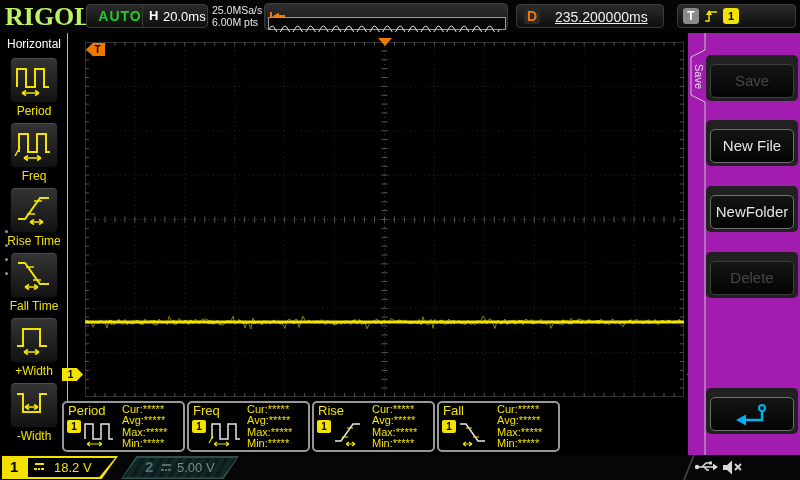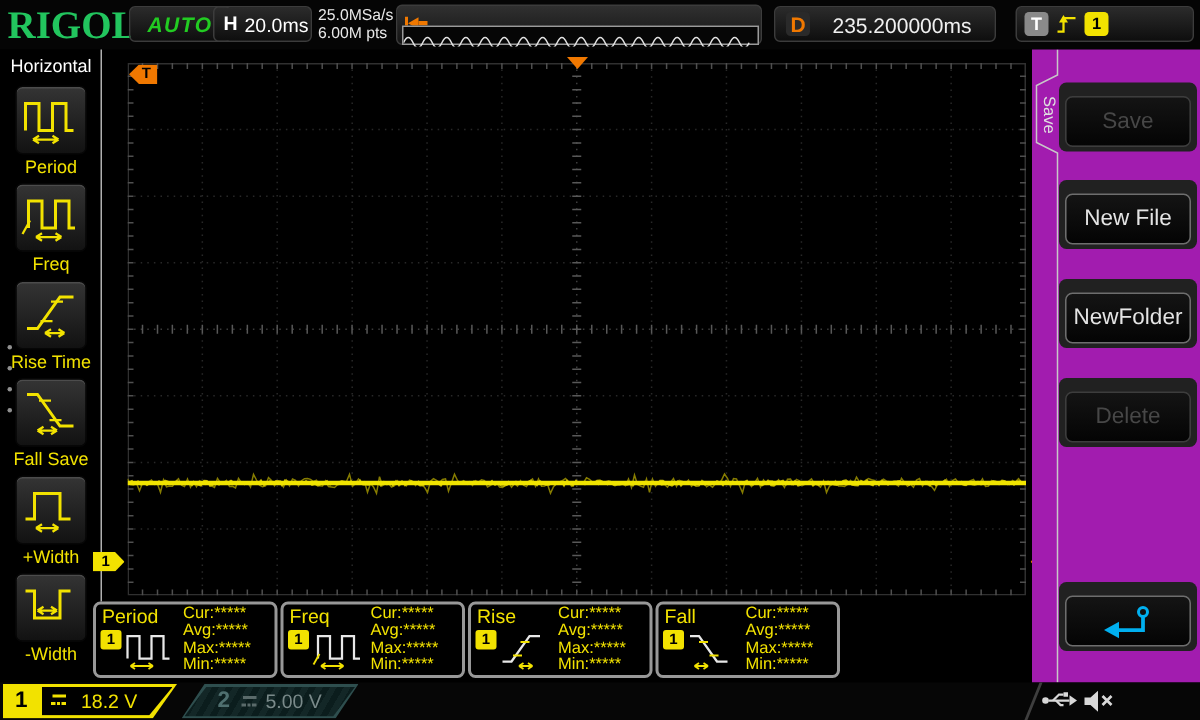--- a/index.html
+++ b/index.html
@@ -1,37 +1,37 @@
 <!DOCTYPE html>
 <html><head>
 <meta charset="utf-8">
 <style>
   html,body{margin:0;padding:0;background:#000;}
   .screen{position:relative;width:800px;height:480px;background:#000;overflow:hidden;
           font-family:"Liberation Sans",sans-serif;-webkit-font-smoothing:none;}
   
   .topbar{position:absolute;left:0;top:0;width:800px;height:33px;background:#050505;}
   .logo{position:absolute;left:5px;top:2px;font-family:"Liberation Serif",serif;
-        font-weight:bold;font-size:26px;color:#22c55e;letter-spacing:0px;}
+        font-weight:bold;font-size:26px;color:#bef264;letter-spacing:0px;}
   .tb-box{position:absolute;background:linear-gradient(#2b2b2b,#0e0e0e);
           border:1px solid #3c3c3c;border-radius:4px;box-sizing:border-box;}
   .auto-btn{left:86px;top:4px;width:68px;height:24px;text-align:center;line-height:22px;
-            color:#22cc22;font-size:14px;font-weight:bold;letter-spacing:1px;font-style:italic;}
+            color:#22cc22;font-size:14px;font-weight:bold;letter-spacing:1px;}
   .hbox{left:142px;top:4px;width:66px;height:24px;color:#fff;}
   .hbox .hlabel{position:absolute;left:6px;top:3px;font-size:13px;font-weight:bold;}
   .hbox .hval{position:absolute;left:20px;top:4px;font-size:13px;}
   .acq{position:absolute;left:212px;top:4px;color:#e8e8e8;font-size:10.5px;line-height:12px;}
   .preview{left:264px;top:3px;width:244px;height:27px;background:linear-gradient(#303030,#141414);}
   .pv-inner{position:absolute;left:3px;top:13px;width:236px;height:11px;background:#060606;
             border:1px solid #9a9a9a;}
   .pv-marker{position:absolute;left:5px;top:3px;}
   .dbox{left:516px;top:4px;width:148px;height:24px;}
   .dlabel{position:absolute;left:7px;top:3px;width:16px;height:16px;background:#2a2a2a;border-radius:3px;
           color:#f07800;font-size:14px;font-weight:bold;text-align:center;line-height:16px;}
-  .dval{position:absolute;left:38px;top:4px;color:#f0f0f0;font-size:14px;}
+  .dval{position:absolute;left:38px;top:4px;color:#f0f0f0;font-size:14px;text-decoration:underline;}
   .tbox{left:677px;top:4px;width:119px;height:24px;}
   .tlabel{position:absolute;left:5px;top:3px;width:16px;height:16px;background:#8a8a8a;border-radius:3px;
           color:#fff;font-size:12px;font-weight:bold;text-align:center;line-height:16px;}
   .tsrc{position:absolute;left:45px;top:3px;width:16px;height:16px;background:#f2e200;border-radius:3px;
         color:#000;font-size:11px;font-weight:bold;text-align:center;line-height:16px;}
   .tlevel{position:absolute;left:72px;top:4px;color:#f2e200;font-size:13px;margin-top:36px;}
   .tedge{position:absolute;left:25px;top:2px;}
   
   .leftbar{position:absolute;left:0;top:33px;width:68px;height:422px;background:#000;}
   .lb-border{position:absolute;left:67px;top:33px;width:1px;height:368px;background:#b0b0b0;}
@@ -171,21 +171,21 @@
       <div class="lb-label">Rise Time</div>
     </div>
     <div class="lb-item" style="top:219px">
       <div class="lb-icon">
         <svg width="44" height="42" viewBox="0 0 44 42" stroke="#f2e200" stroke-width="2" fill="none">
           <path d="M6,10 H13 L28,31 H37"></path>
           <path d="M14,14 h8 M21,27 h8" stroke-width="1.5"></path>
           <path d="M13,34 H26 M13,34 l4,-2.5 M13,34 l4,2.5 M26,34 l-4,-2.5 M26,34 l-4,2.5" stroke-width="1.5"></path>
           </svg>
       </div>
-      <div class="lb-label">Fall Save</div>
+      <div class="lb-label">Fall Time</div>
     </div>
     <div class="lb-item" style="top:284px">
       <div class="lb-icon">
         <svg width="44" height="42" viewBox="0 0 44 42" stroke="#f2e200" stroke-width="2" fill="none">
           <path d="M5,28 H11 V11 H28 V28 H35"></path>
           <path d="M12,34 H27 M12,34 l4,-2.5 M12,34 l4,2.5 M27,34 l-4,-2.5 M27,34 l-4,2.5" stroke-width="1.5"></path>
           </svg>
       </div>
       <div class="lb-label">+Width</div>
     </div>

